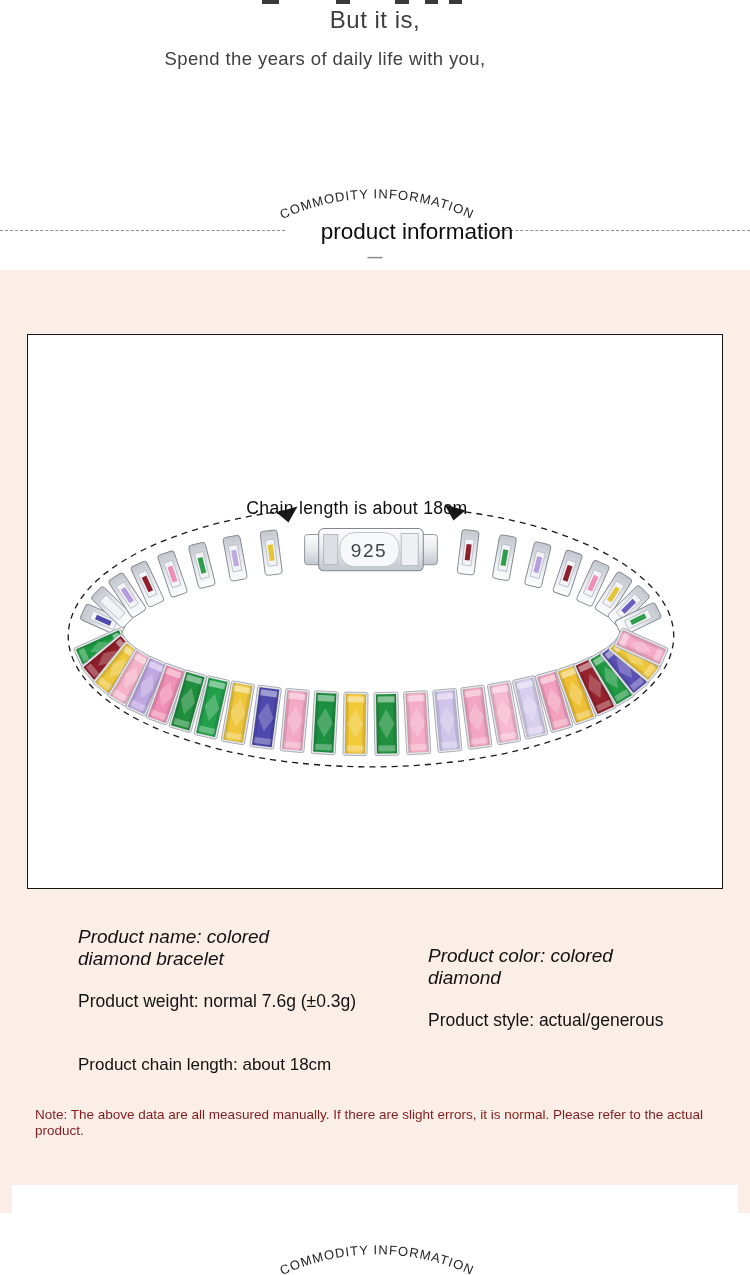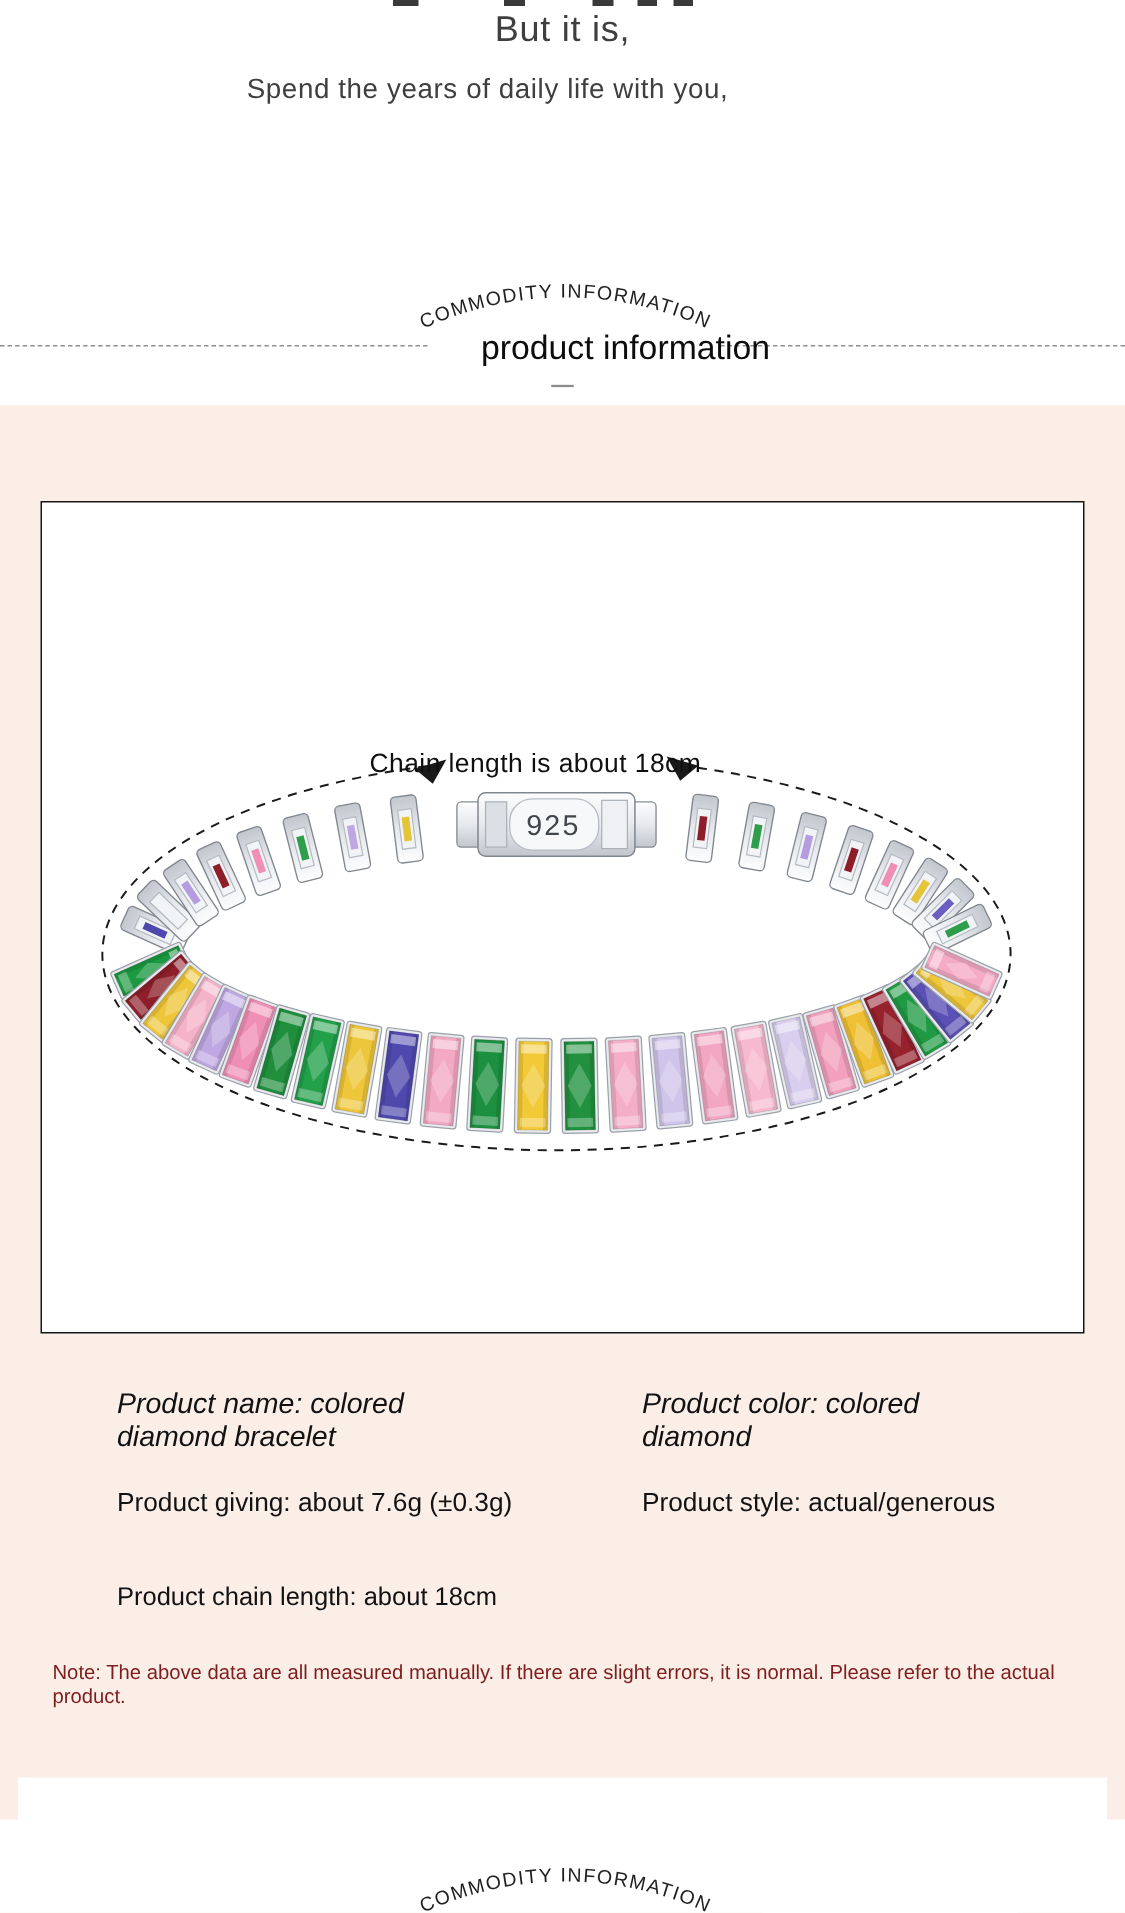--- a/index.html
+++ b/index.html
@@ -33,21 +33,21 @@
                 background:#fbeee7;padding-left:22px; }
   .bracelet-box { position:absolute; left:27px; top:64px; width:696px; height:555px;
                   background:#ffffff; border:1.5px solid #151515; }
   .bracelet-box svg { display:block; width:100%; height:100%; }
 
   .detail { position:absolute; color:#121212; }
   .d-r1 { top:656px; font-size:19px; line-height:21.5px; width:250px;font-style:italic; }
   .d-r2 { top:721px; font-size:17.5px; white-space:nowrap; }
   .d-r3 { top:785px; font-size:17px;  white-space:nowrap; }
   .col-l { left:78px; }
-  .col-r { left:428px; }
+  .col-r { left:428px;margin-top:19px; }
   .d-r3r { top:788px; font-size:14.5px; }
   .note { position:absolute; top:837px; left:35px; width:700px;
           font-size:13.5px; line-height:15.5px; color:#7f1d1d; }
 
   .bottom-card { position:absolute; top:1185px; left:12px; width:726px; height:90px;
                  background:#ffffff; }
 
   svg text.chain-label { font-size:17.5px; fill:#0f0f0f; letter-spacing:.3px; }
   svg text.stamp { font-size:19px; fill:#41464d; letter-spacing:1.5px; }
 </style>
@@ -413,21 +413,21 @@
         <rect x="-47" y="-15" width="14" height="30" fill="#dcdfe4" stroke="#aab0b8" stroke-width="0.8"></rect>
         <rect x="30" y="-16" width="17" height="32" fill="#eef0f3" stroke="#aab0b8" stroke-width="0.8"></rect>
         <rect x="-31" y="-17" width="59" height="34" rx="15" fill="#f7f8fa" stroke="#b9bec6" stroke-width="0.9"></rect>
         <text class="stamp" x="-2" y="7" text-anchor="middle">925</text>
       </g>
     </svg>
   </div>
 
   <div class="detail d-r1 col-l">Product name: colored diamond bracelet</div>
   <div class="detail d-r1 col-r">Product color: colored diamond</div>
-  <div class="detail d-r2 col-l">Product giving: about 7.6g (±0.3g)</div>
+  <div class="detail d-r2 col-l">Product weight: normal 7.6g (±0.3g)</div>
   <div class="detail d-r2 col-r">Product style: actual/generous</div>
   <div class="detail d-r3 col-l">Product chain length: about 18cm</div>
 
   <div class="note">Note: The above data are all measured manually. If there are slight errors, it is normal. Please refer to the actual product.</div>
 </div>
 
 <div class="bottom-card"></div>
 <svg class="arc-svg arc-bottom" viewBox="0 0 210 54">
   <path id="arcPathBottom" d="M 13,48 A 225 225 0 0 1 197,48" fill="none"></path>
   <text><textPath href="#arcPathBottom" startOffset="50%" text-anchor="middle">COMMODITY INFORMATION</textPath></text>

